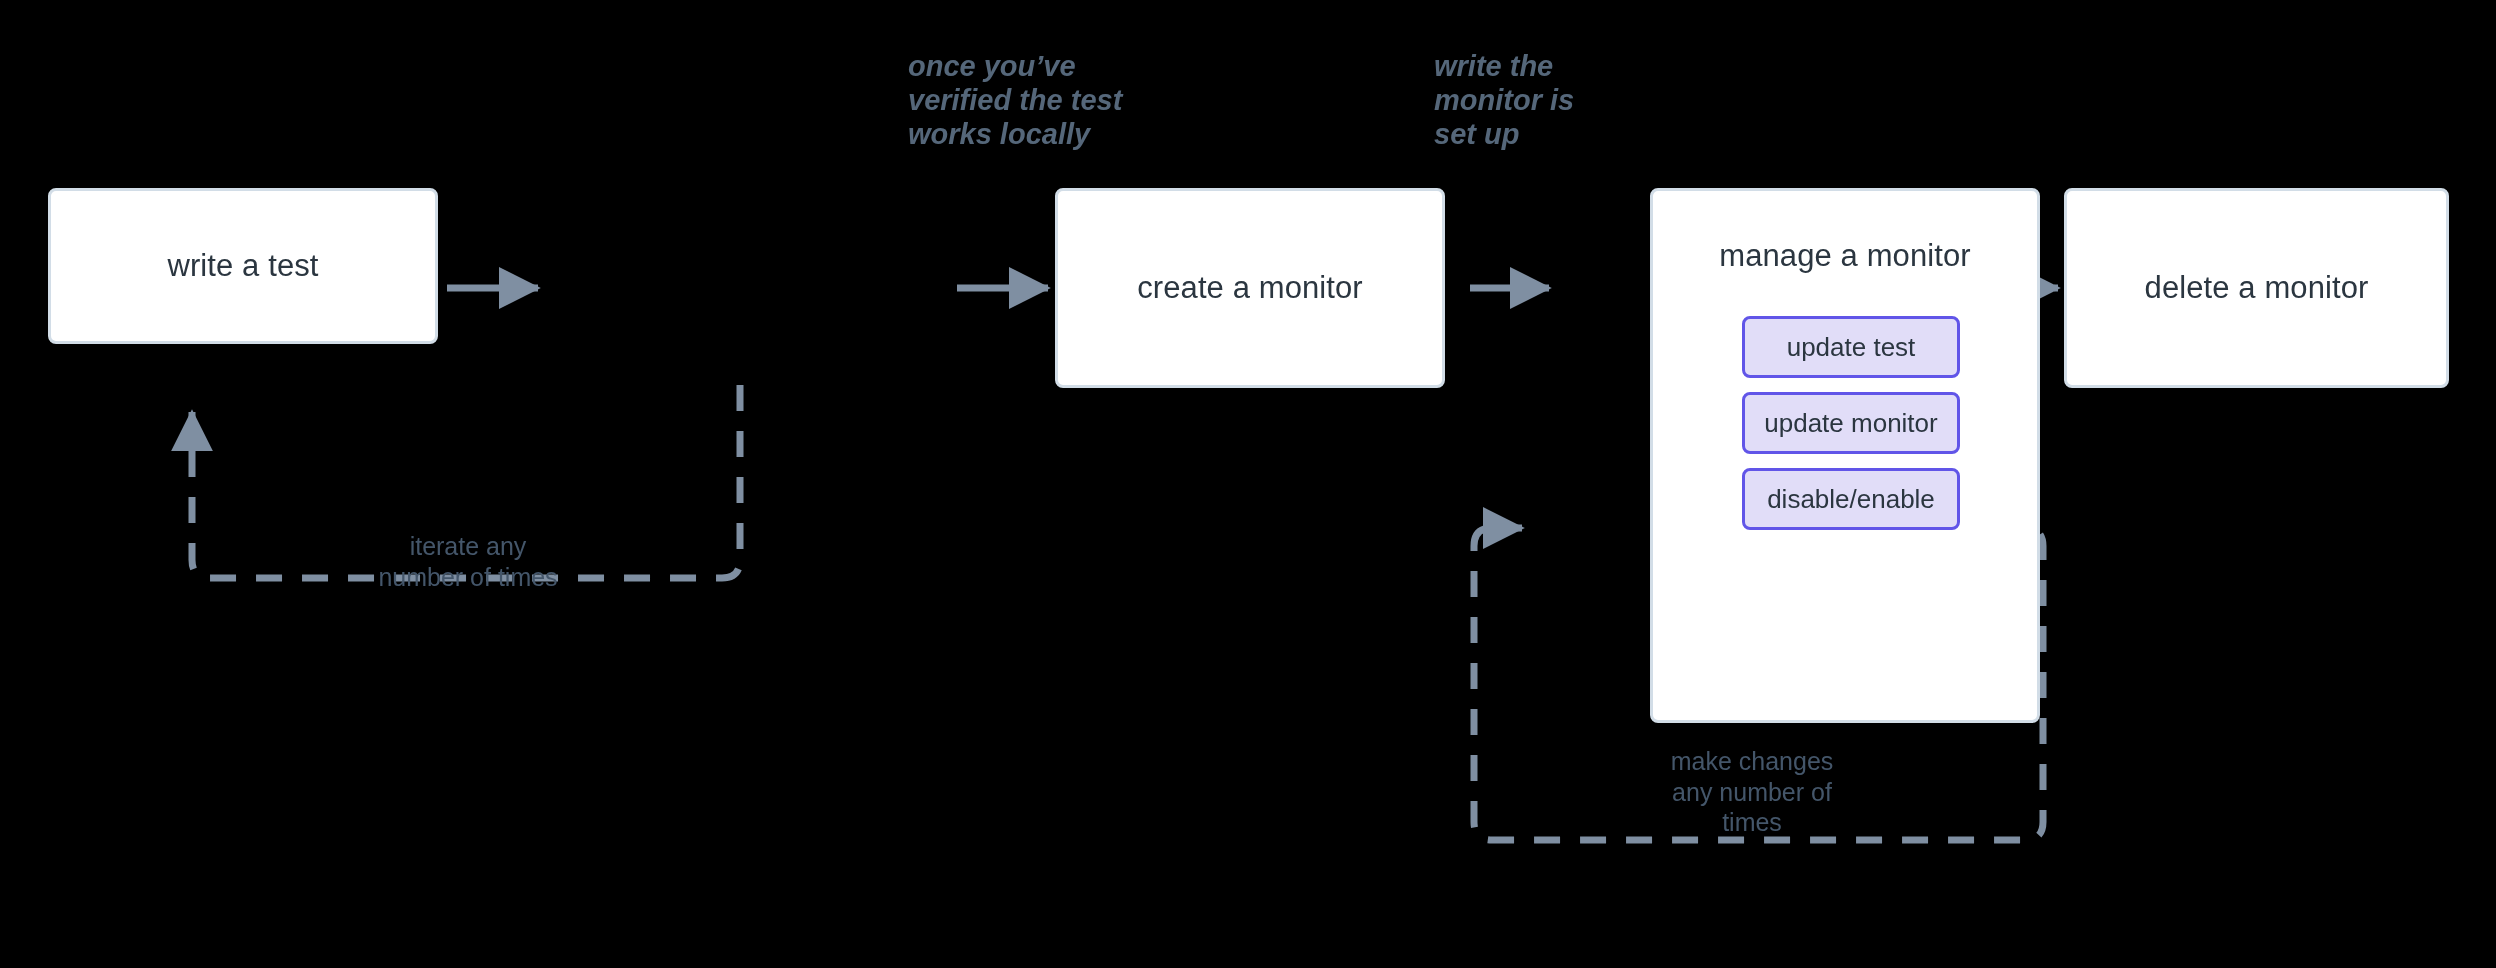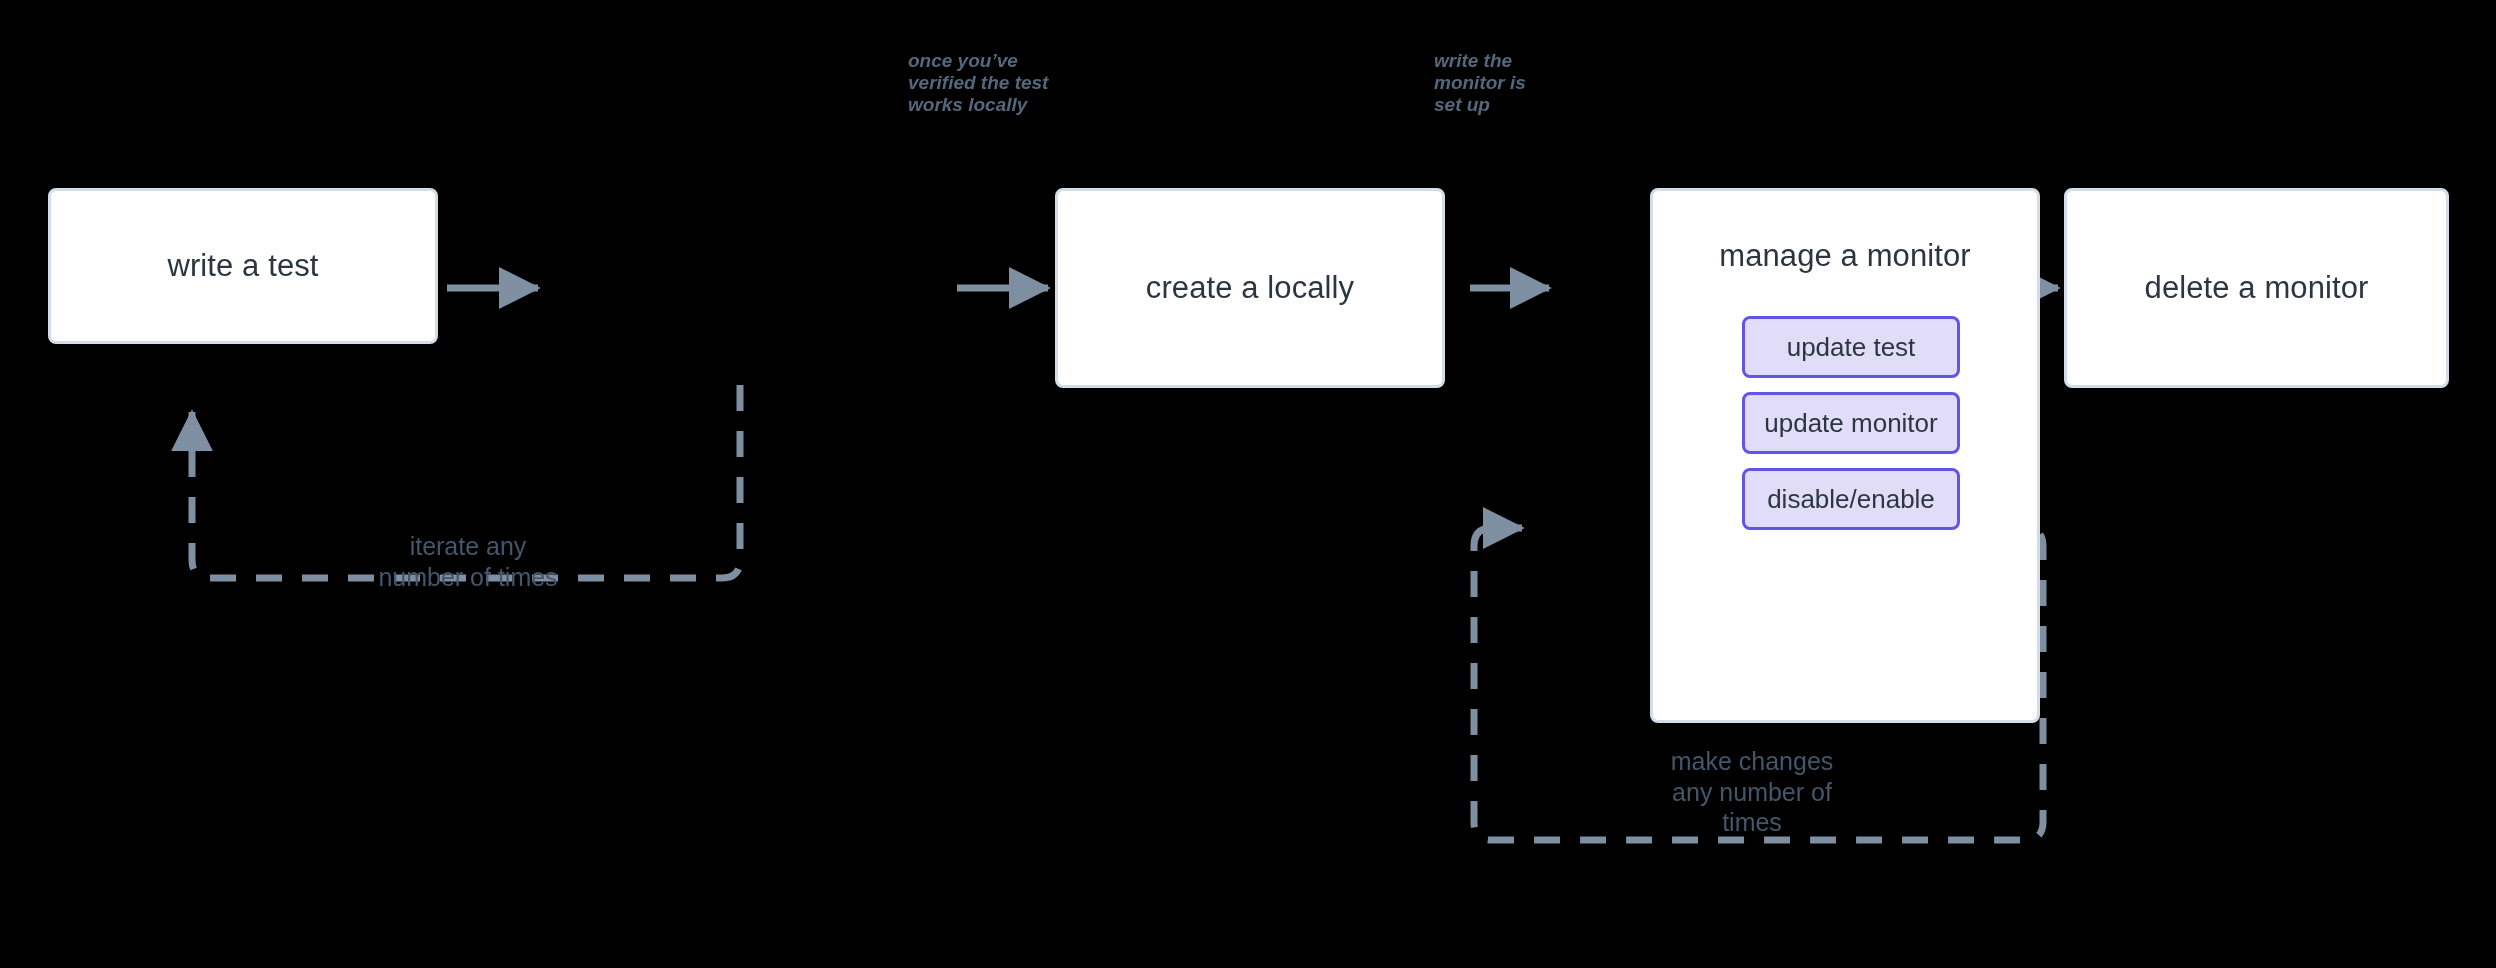--- a/index.html
+++ b/index.html
@@ -75,21 +75,21 @@
   }
   .subnode-label {
     color: #2b3640;
     font-size: 26px;
     line-height: 1.2;
     white-space: nowrap;
   }
   .edge-note {
     position: absolute;
     color: #55677a;
-    font-size: 19px;
+    font-size: 29px;
     line-height: 1.17;
     font-style: italic;
     font-weight: bold;
     white-space: pre-line;
   }
   .loop-note {
     position: absolute;
     color: #44566a;
     font-size: 25px;
     line-height: 1.22;
@@ -134,21 +134,21 @@
                L 1492 840 Q 1474 840 1474 822 L 1474 546 Q 1474 528 1492 528 L 1522 528" fill="none" stroke="#7f8fa2" stroke-width="7" stroke-dasharray="26 20" marker-end="url(#arrowhead)"></path>
     </g>
   </svg>
 
   <div class="node simple" style="left:48px; top:188px; width:390px; height:156px;">
     <span class="node-label">write a test</span>
   </div>
 
 
   <div class="node simple" style="left:1055px; top:188px; width:390px; height:200px;">
-    <span class="node-label">create a locally</span>
+    <span class="node-label">create a monitor</span>
   </div>
 
   <div class="node composite" style="left:1650px; top:188px; width:390px; height:535px;">
     <span class="node-label">manage a monitor</span>
     <div class="subnode-stack">
       <div class="subnode">
         <span class="subnode-label">update test</span>
       </div>
       <div class="subnode">
         <span class="subnode-label">update monitor</span>

